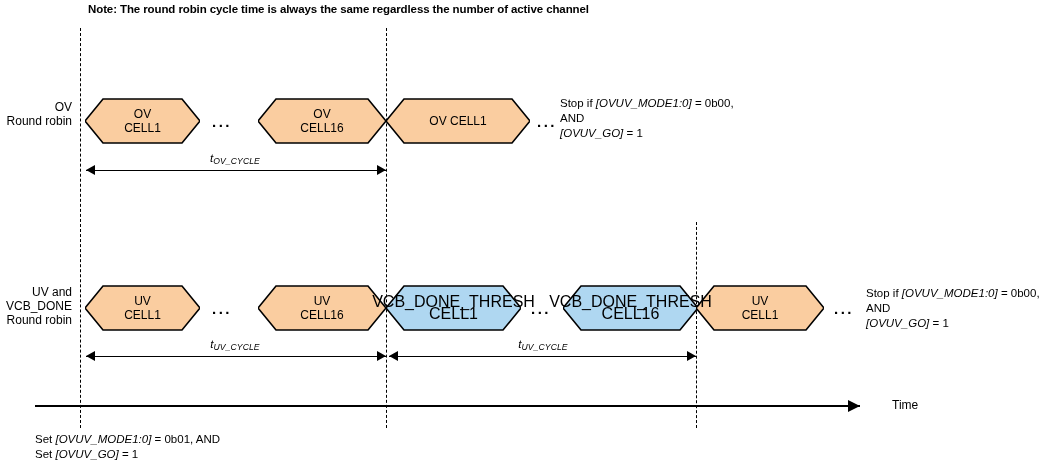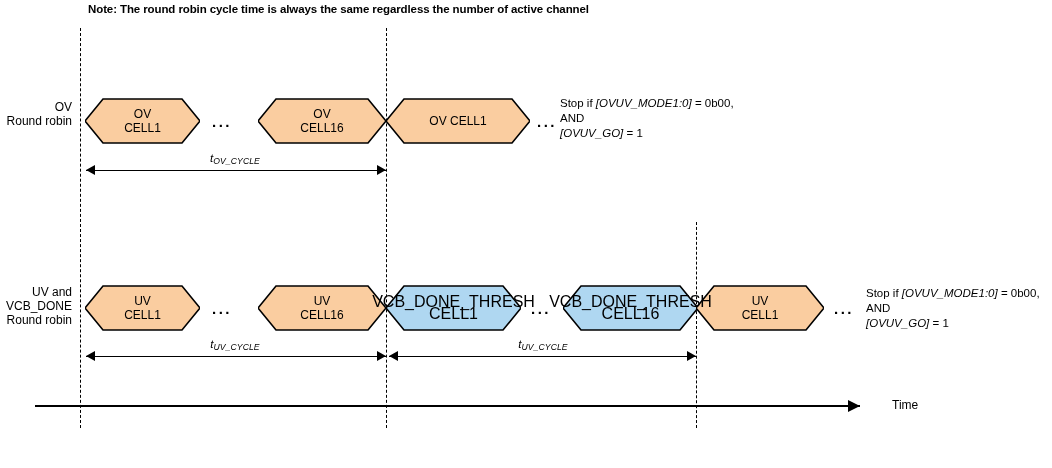--- a/index.html
+++ b/index.html
@@ -232,14 +232,18 @@
     <div>AND</div>
     <div><i>[OVUV_GO]</i> = 1</div>
   </div>
 
   <div class="timeaxis">
     <div class="line"></div>
     <div class="ah"></div>
   </div>
   <div id="time-label">Time</div>
 
+  <div class="setnote">
+    <div>Set <i>[OVUV_MODE1:0]</i> = 0b01, AND</div>
+    <div>Set <i>[OVUV_GO]</i> = 1</div>
+  </div>
 
 </div>
 
 </body></html>

